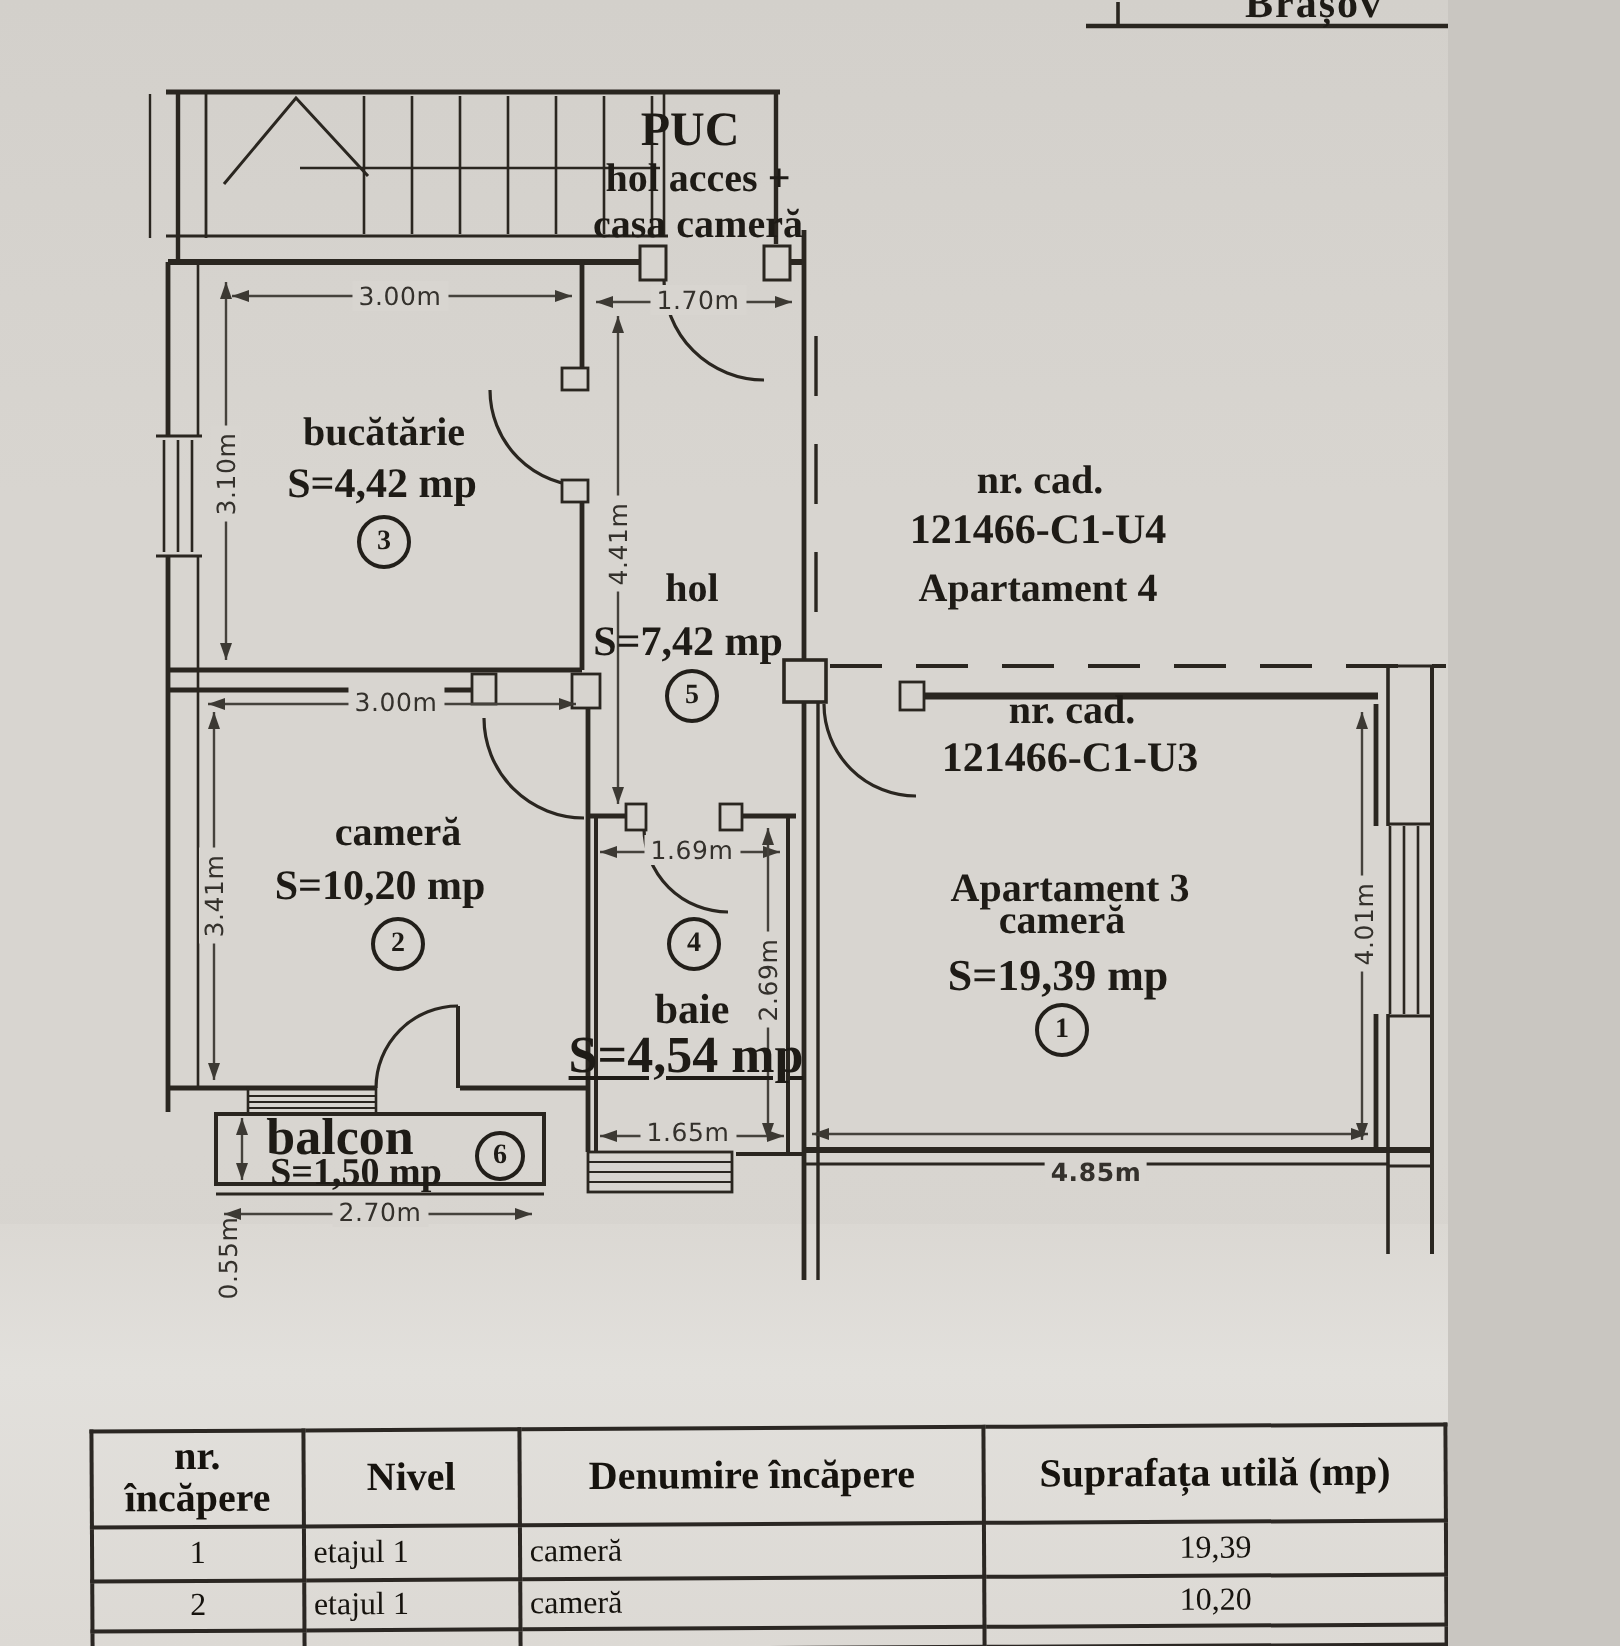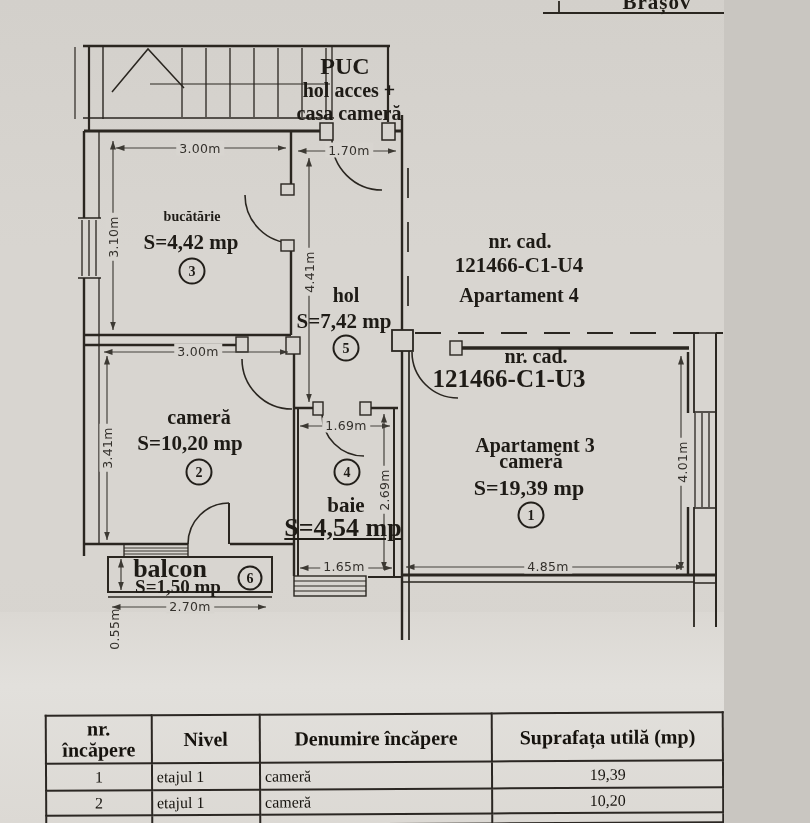--- a/index.html
+++ b/index.html
@@ -148,34 +148,34 @@
       <path d="M121,559 V590"></path>
     </g>
   </svg>
 
   <div class="t" style="left:657px;top:2px;font-size:21px;letter-spacing:1px;">Brașov</div>
 
   <div class="t" style="left:345px;top:66px;font-size:24px;text-align:right;">PUC</div>
   <div class="t" style="left:349px;top:90px;font-size:20px;">hol acces +</div>
   <div class="t" style="left:349px;top:113px;font-size:20px;">casa cameră</div>
 
-  <div class="t" style="left:192px;top:217px;font-size:14px;">bucătărie</div>
+  <div class="t" style="left:192px;top:217px;font-size:20px;">bucătărie</div>
   <div class="t" style="left:191px;top:242px;font-size:21px;">S=4,42 mp</div>
   <div class="circ" style="left:192px;top:271px;">3</div>
 
   <div class="t" style="left:346px;top:295px;font-size:20px;">hol</div>
   <div class="t" style="left:344px;top:321px;font-size:21px;">S=7,42 mp</div>
   <div class="circ" style="left:346px;top:348px;">5</div>
 
   <div class="t" style="left:520px;top:241px;font-size:20px;">nr. cad.</div>
   <div class="t" style="left:519px;top:265px;font-size:21px;">121466-C1-U4</div>
   <div class="t" style="left:519px;top:295px;font-size:20px;">Apartament 4</div>
 
   <div class="t" style="left:536px;top:356px;font-size:20px;">nr. cad.</div>
-  <div class="t" style="left:509px;top:379px;font-size:25px;">121466-C1-U3</div>
+  <div class="t" style="left:535px;top:379px;font-size:21px;">121466-C1-U3</div>
   <div class="t" style="left:535px;top:409px;font-size:20px;margin-top:36px;">Apartament 3</div>
 
   <div class="t" style="left:199px;top:417px;font-size:20px;">cameră</div>
   <div class="t" style="left:190px;top:443px;font-size:21px;">S=10,20 mp</div>
   <div class="circ" style="left:199px;top:472px;">2</div>
 
   <div class="circ" style="left:347px;top:472px;">4</div>
   <div class="t" style="left:346px;top:505px;font-size:21px;">baie</div>
   <div class="t" style="left:343px;top:528px;font-size:26px;text-decoration:underline;">S=4,54 mp</div>
 
@@ -189,21 +189,21 @@
 
   <div class="dim" style="left:200px;top:148px;">3.00m</div>
   <div class="dim" style="left:349px;top:150px;">1.70m</div>
   <div class="dim dimv" style="left:113px;top:237px;">3.10m</div>
   <div class="dim dimv" style="left:309px;top:272px;">4.41m</div>
   <div class="dim" style="left:198px;top:351px;">3.00m</div>
   <div class="dim dimv" style="left:107px;top:448px;">3.41m</div>
   <div class="dim" style="left:346px;top:425px;">1.69m</div>
   <div class="dim dimv" style="left:384px;top:490px;">2.69m</div>
   <div class="dim" style="left:344px;top:566px;">1.65m</div>
-  <div class="dim" style="left:548px;top:566px;">4.85m</div>
+  <div class="dim" style="left:548px;top:586px;font-weight:bold;">4.85m</div>
   <div class="dim dimv" style="left:682px;top:462px;">4.01m</div>
   <div class="dim" style="left:190px;top:606px;">2.70m</div>
   <div class="dim dimv" style="left:114px;top:629px;background:transparent;">0.55m</div>
 
   <table class="rel">
     <thead>
       <tr>
         <th class="c1">
           <span class="hdr2">nr.</span>
           <span class="hdr2">încăpere</span>

